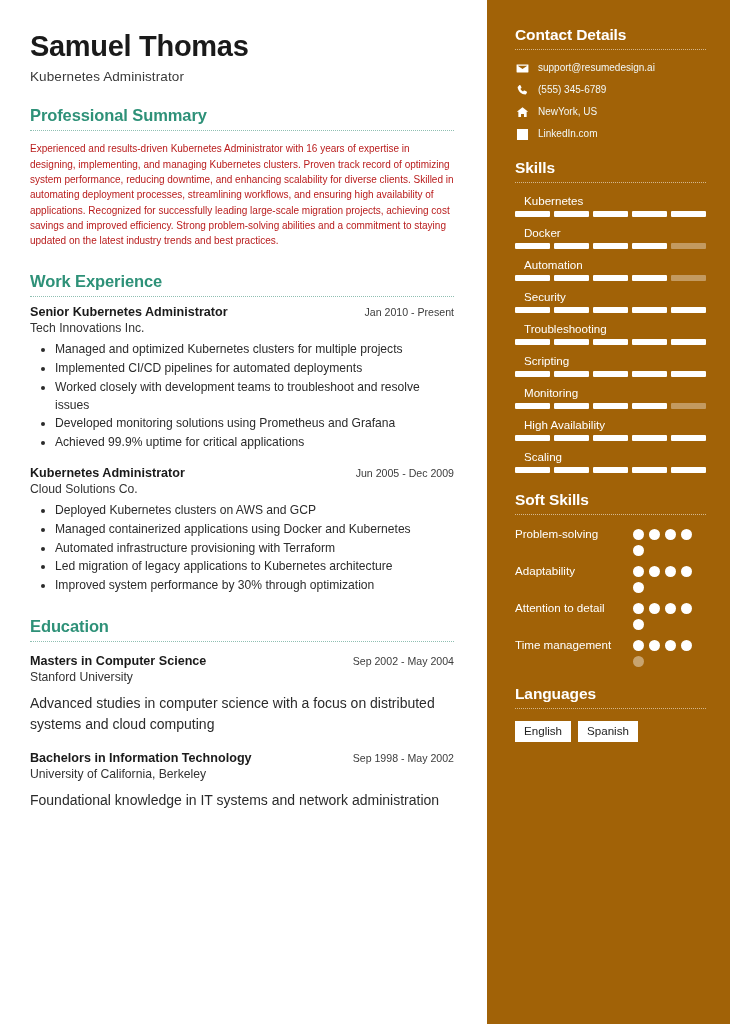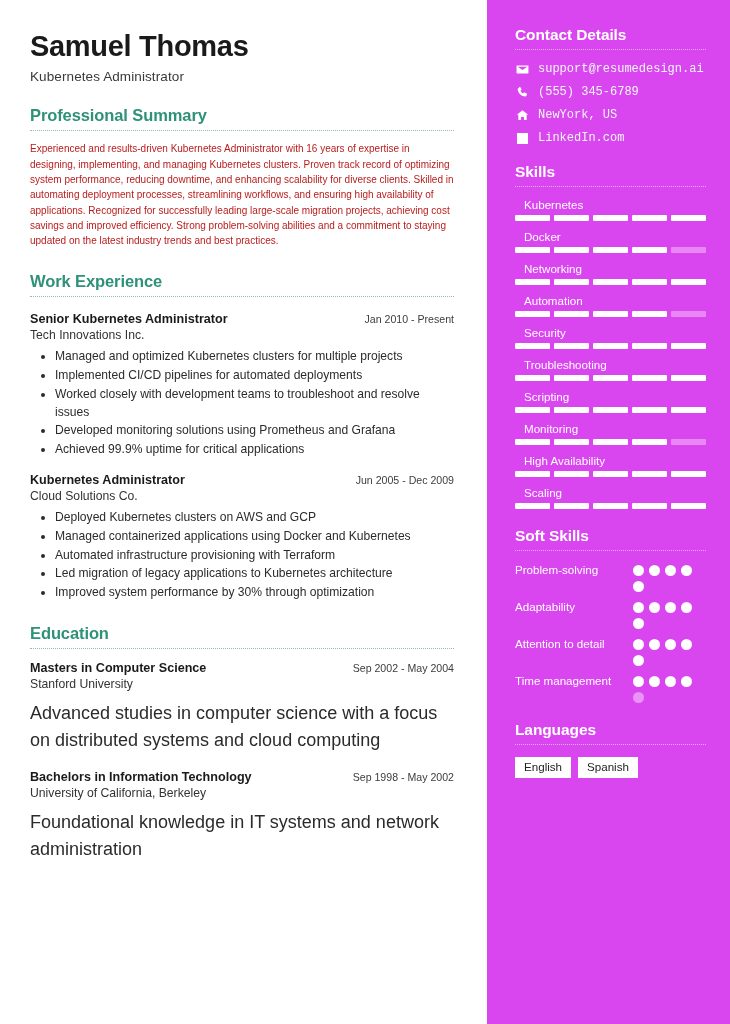--- a/index.html
+++ b/index.html
@@ -65,21 +65,21 @@
 
   .summary {
     margin-top: 10px;
     font-size: 10px;
     line-height: 1.53;
     color: #b91c1c;
     text-align: left;
   }
 
   .entry { margin-top: 14px; }
-  .entry:first-of-type { margin-top: 15px; }
+  .entry:first-of-type { margin-top: 8px; }
 
   .entry-top {
     display: flex;
     justify-content: space-between;
     align-items: baseline;
     gap: 10px;
   }
 
   .entry-role {
     font-size: 12.6px;
@@ -107,33 +107,33 @@
 
   .bullets li {
     font-size: 12.1px;
     line-height: 1.47;
     color: #2b2b2b;
     margin-bottom: 1px;
   }
 
   .edu-desc {
     margin-top: 9px;
-    font-size: 18px;
+    font-size: 14px;
     line-height: 1.5;
     color: #2b2b2b;
   }
 
   .edu-entry { margin-top: 16px; }
   .edu-entry:first-of-type { margin-top: 12px; }
 
   
   .sidebar {
     width: 243px;
     height: 100%;
-    background: #d946ef;
+    background: #a16207;
     color: #ffffff;
     padding: 26px 24px 0 28px;
   }
 
   .side-head {
     font-size: 15.5px;
     font-weight: bold;
     color: #ffffff;
     letter-spacing: -0.1px;
   }
@@ -141,26 +141,25 @@
   .side-rule {
     margin-top: 5px;
     border-top: 1.5px dotted rgba(255,255,255,0.55);
     height: 0;
   }
 
   .contact-list { margin-top: 12px; }
 
   .contact-row {
     display: flex;
-    align-items: center;
+    align-items: flex-start;
     gap: 9px;
     margin-bottom: 9px;
-    font-size: 12px;
+    font-size: 10px;
     color: #f2f7f6;
-    font-family: Liberation Mono, monospace;
   }
 
   .contact-row .ico {
     width: 14px;
     flex-shrink: 0;
     display: flex;
     align-items: center;
     justify-content: center;
   }
 
@@ -385,30 +384,20 @@
             <div class="skill-label">Docker</div>
             <div class="skill-bar">
               <span class="seg"></span>
               <span class="seg"></span>
               <span class="seg"></span>
               <span class="seg"></span>
               <span class="seg dim"></span>
             </div>
           </div>
           <div class="skill-item">
-            <div class="skill-label">Networking</div>
-            <div class="skill-bar">
-              <span class="seg"></span>
-              <span class="seg"></span>
-              <span class="seg"></span>
-              <span class="seg"></span>
-              <span class="seg"></span>
-            </div>
-          </div>
-          <div class="skill-item">
             <div class="skill-label">Automation</div>
             <div class="skill-bar">
               <span class="seg"></span>
               <span class="seg"></span>
               <span class="seg"></span>
               <span class="seg"></span>
               <span class="seg dim"></span>
             </div>
           </div>
           <div class="skill-item">

